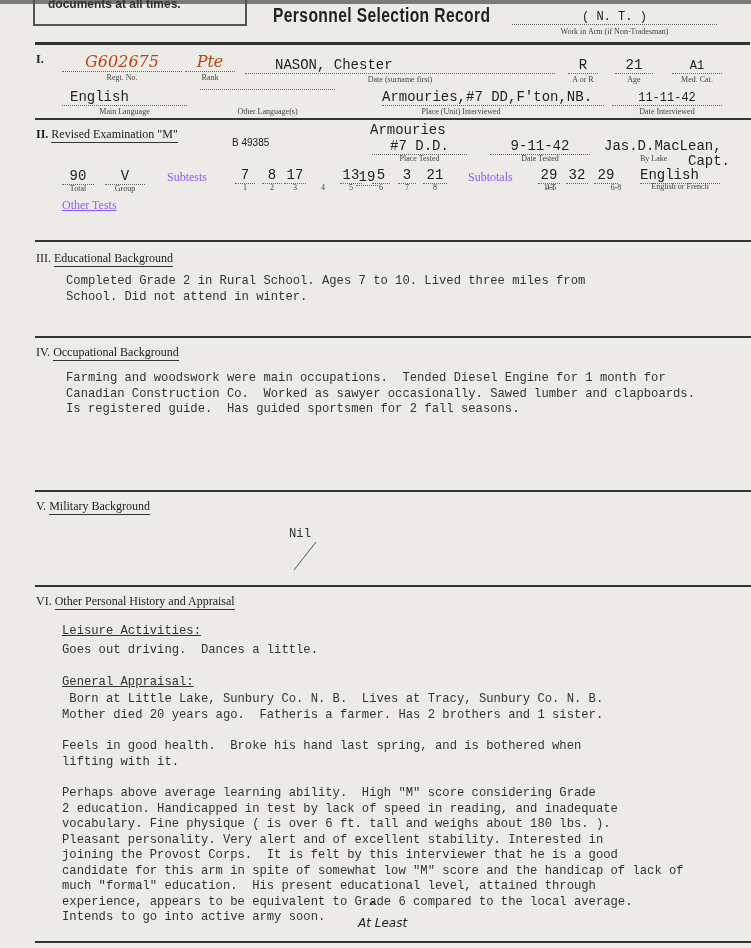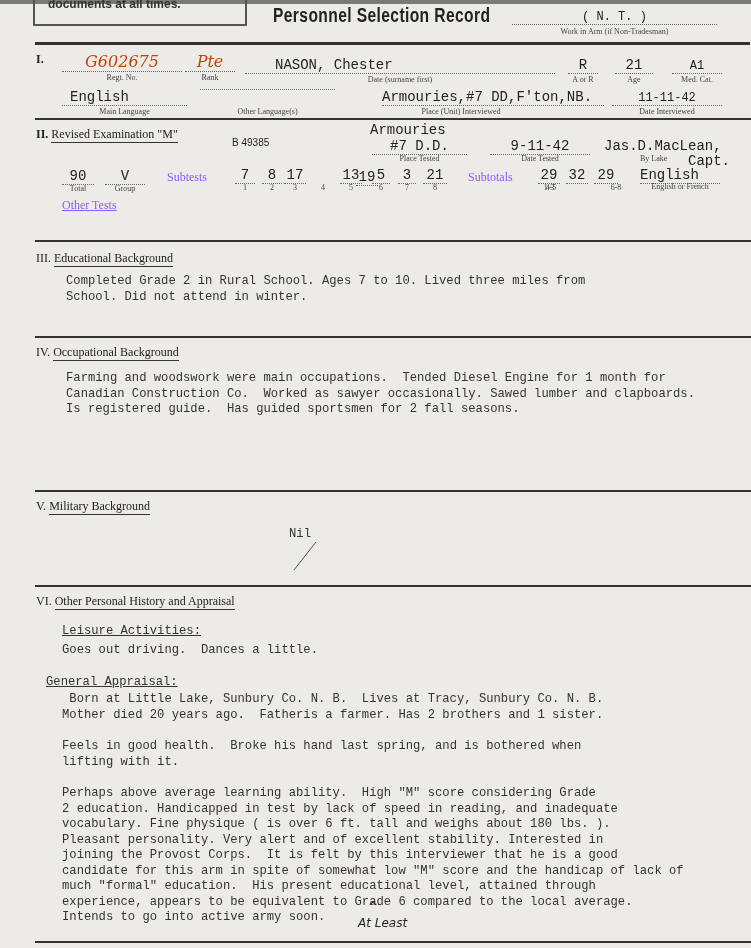--- a/index.html
+++ b/index.html
@@ -133,21 +133,21 @@
   <line x1="26" y1="2" x2="4" y2="30" stroke="#555" stroke-width="1"></line>
 </svg>
 <div class="abs rule" style="top:585px;width:718px;"></div>
 
 <div class="abs sec" style="left:36px;top:594px;">
   <span>VI.</span>
   <u>Other Personal History and Appraisal</u>
 </div>
 <div class="abs type ul" style="left:62px;top:624px;">Leisure Activities:</div>
 <div class="abs type" style="left:62px;top:643px;">Goes out driving.  Dances a little.</div>
-<div class="abs type ul" style="left:46px;top:675px;">General Appraisal:</div>
+<div class="abs type ul" style="left:62px;top:675px;">General Appraisal:</div>
 <div class="abs type" style="left:62px;top:692px;text-align:right;">Born at Little Lake, Sunbury Co. N. B.  Lives at Tracy, Sunbury Co. N. B.
 Mother died 20 years ago.  Fatheris a farmer. Has 2 brothers and 1 sister.</div>
 <div class="abs type" style="left:62px;top:739px;">Feels in good health.  Broke his hand last spring, and is bothered when
 lifting with it.</div>
 <div class="abs type" style="left:62px;top:786px;">Perhaps above average learning ability.  High "M" score considering Grade
 2 education. Handicapped in test by lack of speed in reading, and inadequate
 vocabulary. Fine physique ( is over 6 ft. tall and weighs about 180 lbs. ).
 Pleasant personality. Very alert and of excellent stability. Interested in
 joining the Provost Corps.  It is felt by this interviewer that he is a good
 candidate for this arm in spite of somewhat low "M" score and the handicap of lack of

